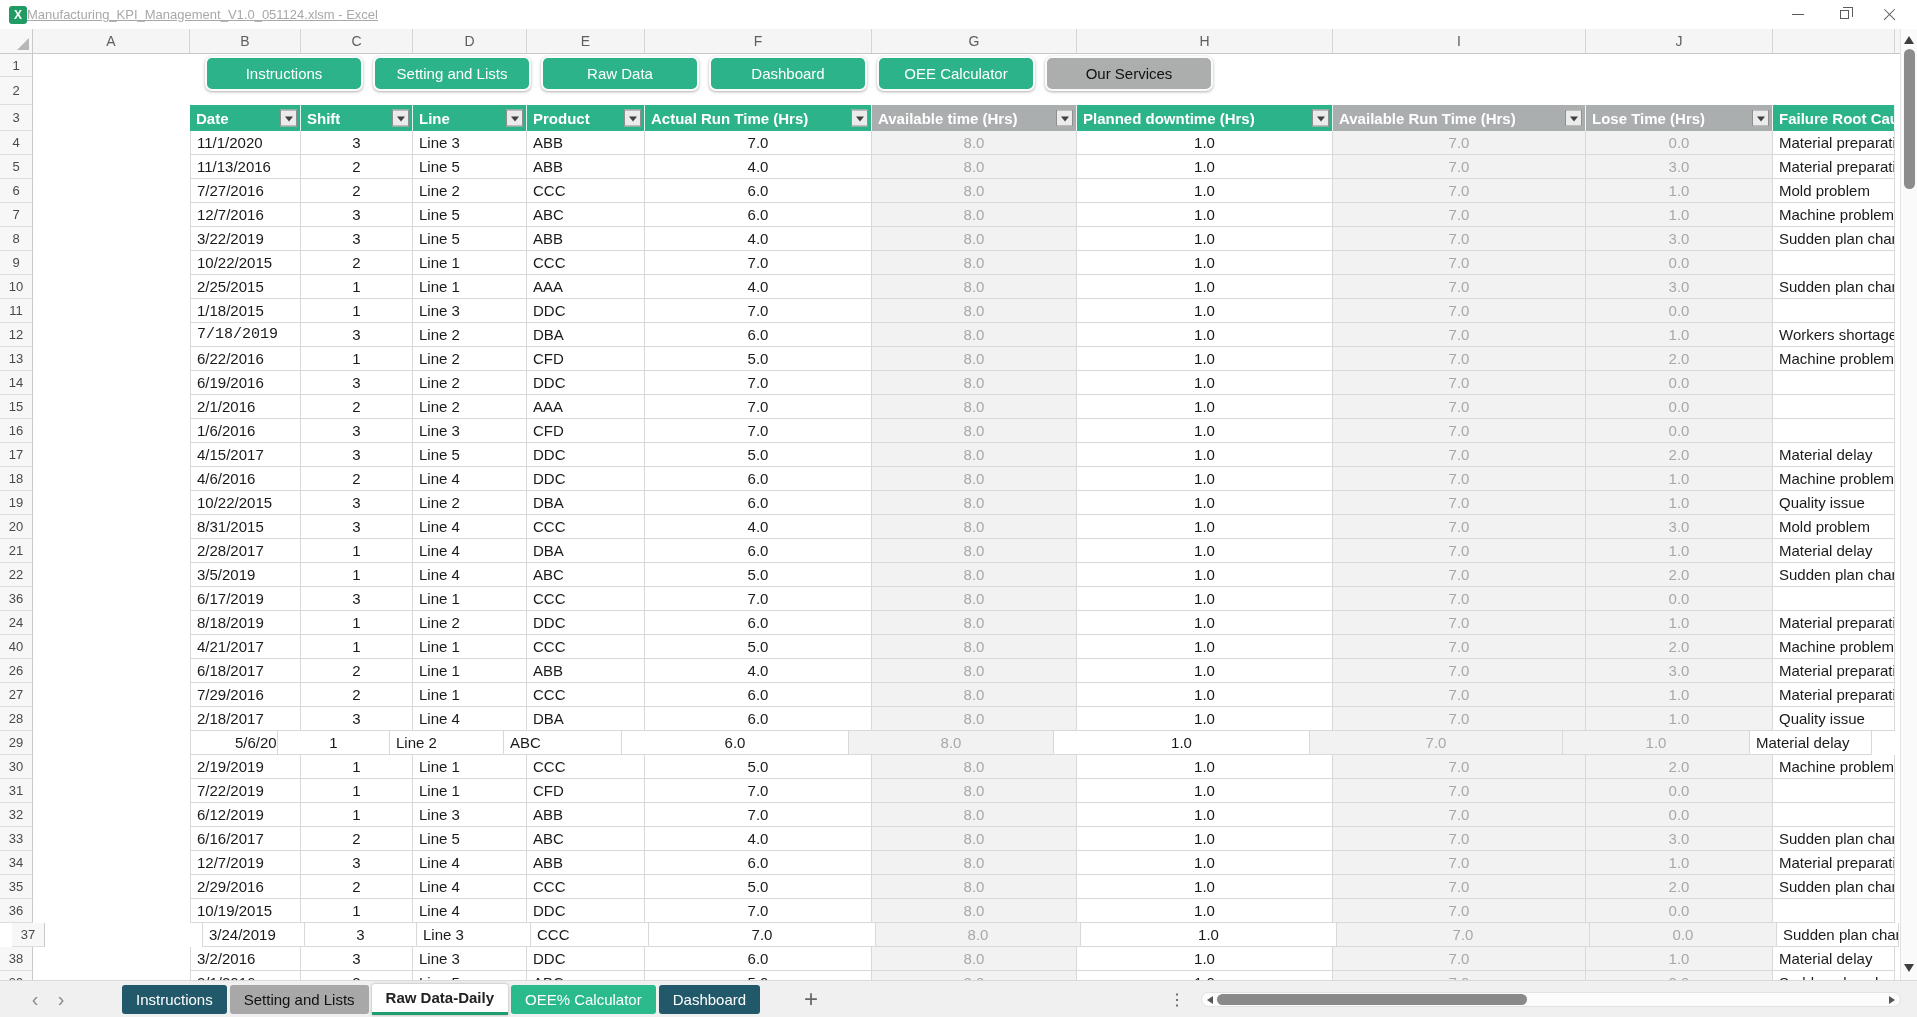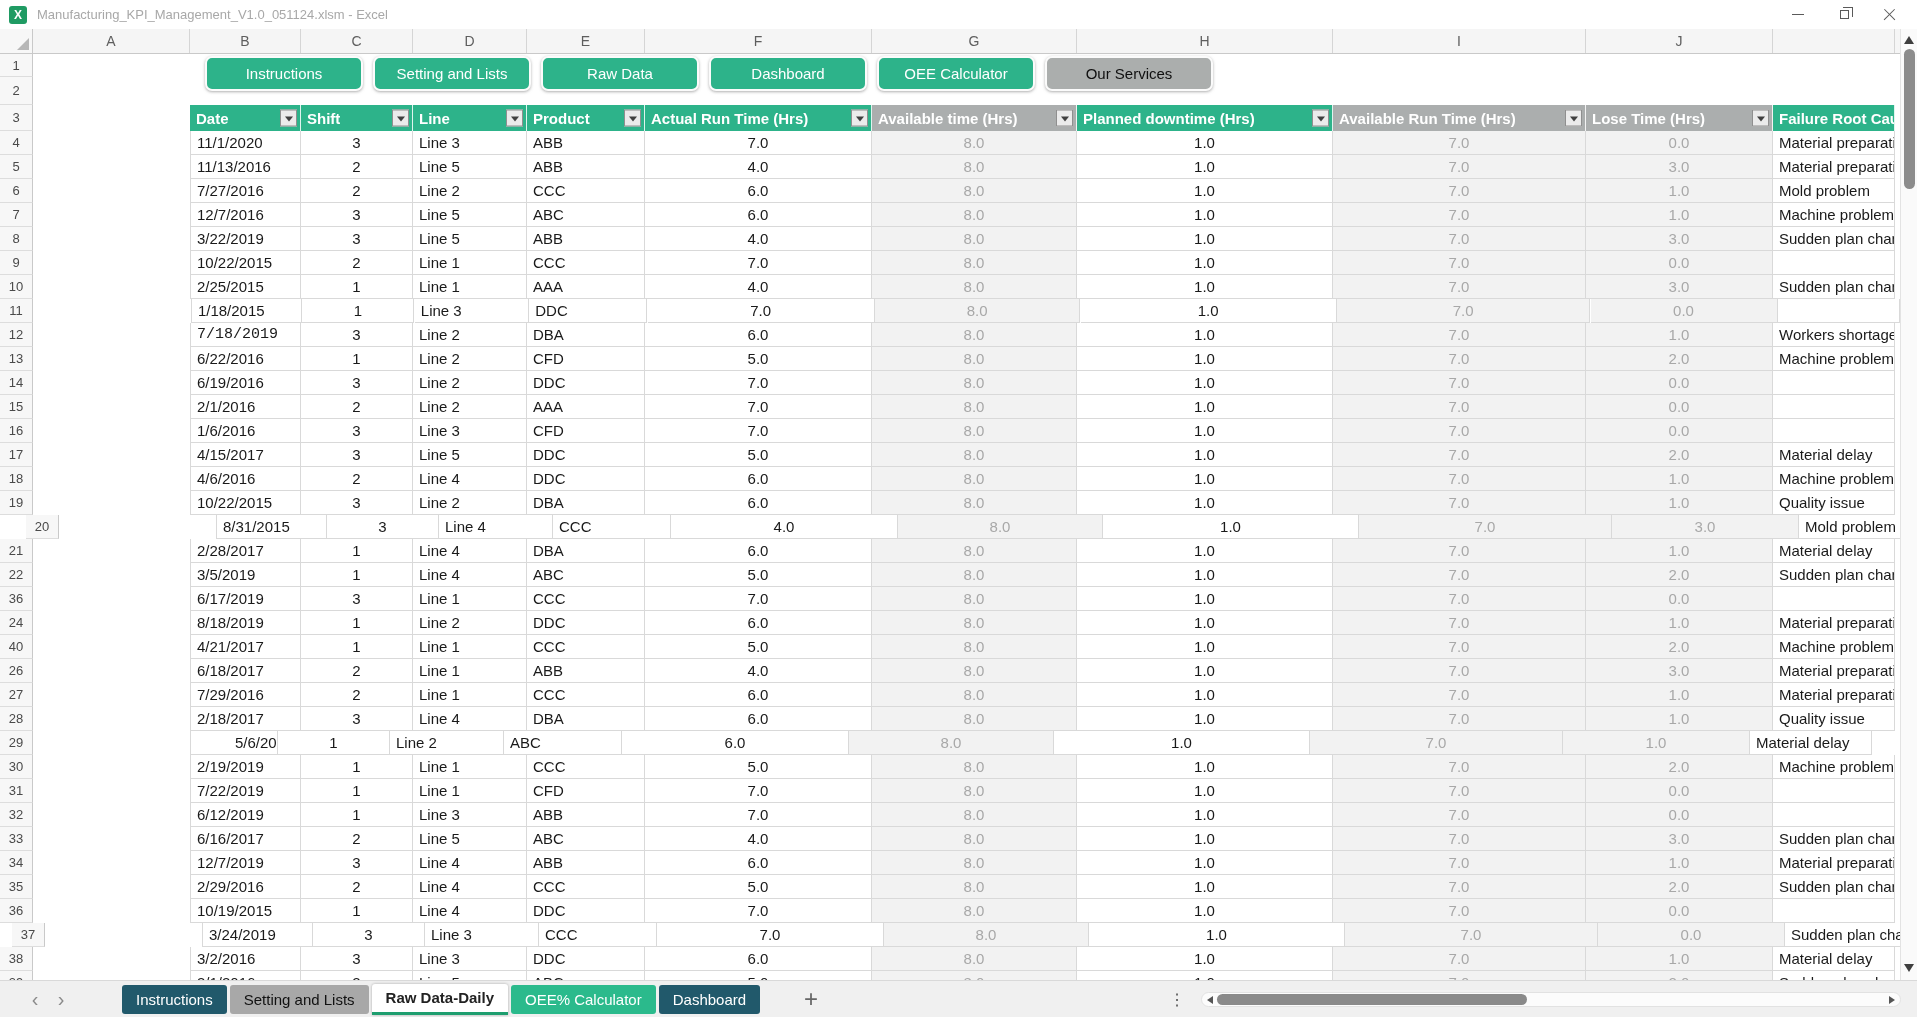--- a/index.html
+++ b/index.html
@@ -4,21 +4,21 @@
 <style>
   * { box-sizing: border-box; margin: 0; padding: 0; }
   html,body { width:1917px; height:1017px; overflow:hidden; background:#fff;
               font-family:"Liberation Sans", sans-serif; }
   .app { position:relative; width:1917px; height:1017px; background:#fff; }
 
   
   .titlebar { height:29px; background:#fff; display:flex; align-items:center; position:relative; }
   .xicon { width:18px; height:18px; margin-left:9px; background:#1F9B63; border-radius:3px;
            color:#fff; font-weight:bold; font-size:12px; display:flex; align-items:center; justify-content:center; }
-  .wtitle { margin-left:10px; font-size:13px; color:#A8A8A8; }
+  .wtitle { font-size:13px; color:#A8A8A8;text-decoration:underline; }
   .wcontrols { position:absolute; right:4px; top:0; height:29px; display:flex; }
   .wbtn { width:46px; height:29px; display:flex; align-items:center; justify-content:center; position:relative; }
   .ic-min { width:12px; height:1px; background:#5a5a5a; }
   .ic-restore { width:9px; height:9px; border:1px solid #5a5a5a; background:#fff; position:relative; }
   .ic-restore::before { content:''; position:absolute; left:2px; top:-4px; width:9px; height:9px;
                         border:1px solid #5a5a5a; border-left:none; border-bottom:none; }
   .ic-x1,.ic-x2 { position:absolute; width:15px; height:1.4px; background:#5a5a5a; left:15px; top:14px; }
   .ic-x1 { transform:rotate(45deg); } .ic-x2 { transform:rotate(-45deg); }
 
   
@@ -301,21 +301,21 @@
         <div class="cell center" style="width: 112px;">1</div>
         <div class="cell" style="width: 114px;">Line 1</div>
         <div class="cell" style="width: 118px;">AAA</div>
         <div class="cell center" style="width: 227px;">4.0</div>
         <div class="cell center gray" style="width: 205px;">8.0</div>
         <div class="cell center" style="width: 256px;">1.0</div>
         <div class="cell center gray" style="width: 253px;">7.0</div>
         <div class="cell center gray" style="width: 187px;">3.0</div>
         <div class="cell" style="width: 122px;">Sudden plan change</div>
       </div>
-      <div class="row" style="height: 24px; justify-content: space-between;">
+      <div class="row" style="height: 24px;">
         <div class="gut">11</div>
         <div class="spacerA"></div>
         <div class="cell first" style="width: 111px;">1/18/2015</div>
         <div class="cell center" style="width: 112px;">1</div>
         <div class="cell" style="width: 114px;">Line 3</div>
         <div class="cell" style="width: 118px;">DDC</div>
         <div class="cell center" style="width: 227px;">7.0</div>
         <div class="cell center gray" style="width: 205px;">8.0</div>
         <div class="cell center" style="width: 256px;">1.0</div>
         <div class="cell center gray" style="width: 253px;">7.0</div>
@@ -427,21 +427,21 @@
         <div class="cell center" style="width: 112px;">3</div>
         <div class="cell" style="width: 114px;">Line 2</div>
         <div class="cell" style="width: 118px;">DBA</div>
         <div class="cell center" style="width: 227px;">6.0</div>
         <div class="cell center gray" style="width: 205px;">8.0</div>
         <div class="cell center" style="width: 256px;">1.0</div>
         <div class="cell center gray" style="width: 253px;">7.0</div>
         <div class="cell center gray" style="width: 187px;">1.0</div>
         <div class="cell" style="width: 122px;">Quality issue</div>
       </div>
-      <div class="row" style="height: 24px; padding-left: 26px;">
+      <div class="row" style="height: 24px;">
         <div class="gut">20</div>
         <div class="spacerA"></div>
         <div class="cell first" style="width: 111px;">8/31/2015</div>
         <div class="cell center" style="width: 112px;">3</div>
         <div class="cell" style="width: 114px;">Line 4</div>
         <div class="cell" style="width: 118px;">CCC</div>
         <div class="cell center" style="width: 227px;">4.0</div>
         <div class="cell center gray" style="width: 205px;">8.0</div>
         <div class="cell center" style="width: 256px;">1.0</div>
         <div class="cell center gray" style="width: 253px;">7.0</div>
@@ -668,21 +668,21 @@
         <div class="cell center" style="width: 227px;">7.0</div>
         <div class="cell center gray" style="width: 205px;">8.0</div>
         <div class="cell center" style="width: 256px;">1.0</div>
         <div class="cell center gray" style="width: 253px;">7.0</div>
         <div class="cell center gray" style="width: 187px;">0.0</div>
         <div class="cell" style="width: 122px;"></div>
       </div>
       <div class="row" style="height: 24px; padding-left: 12px;">
         <div class="gut">37</div>
         <div class="spacerA"></div>
-        <div class="cell first" style="width: 111px;">3/24/2019</div>
+        <div class="cell first" style="width: 103px;">3/24/2019</div>
         <div class="cell center" style="width: 112px;">3</div>
         <div class="cell" style="width: 114px;">Line 3</div>
         <div class="cell" style="width: 118px;">CCC</div>
         <div class="cell center" style="width: 227px;">7.0</div>
         <div class="cell center gray" style="width: 205px;">8.0</div>
         <div class="cell center" style="width: 256px;">1.0</div>
         <div class="cell center gray" style="width: 253px;">7.0</div>
         <div class="cell center gray" style="width: 187px;">0.0</div>
         <div class="cell" style="width: 122px;">Sudden plan change</div>
       </div>

